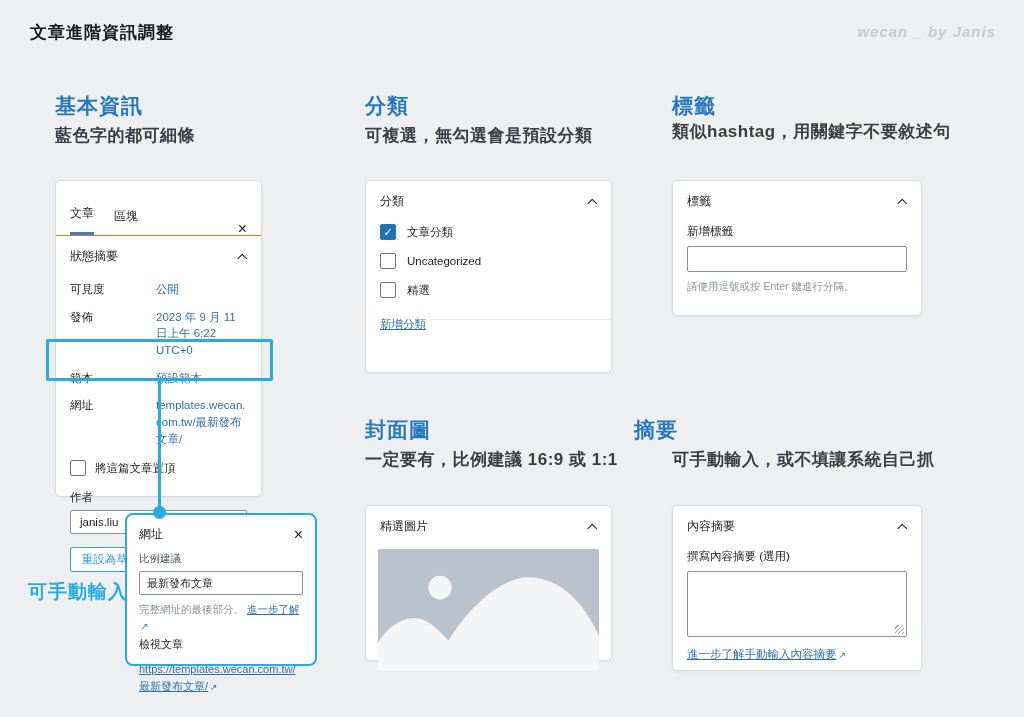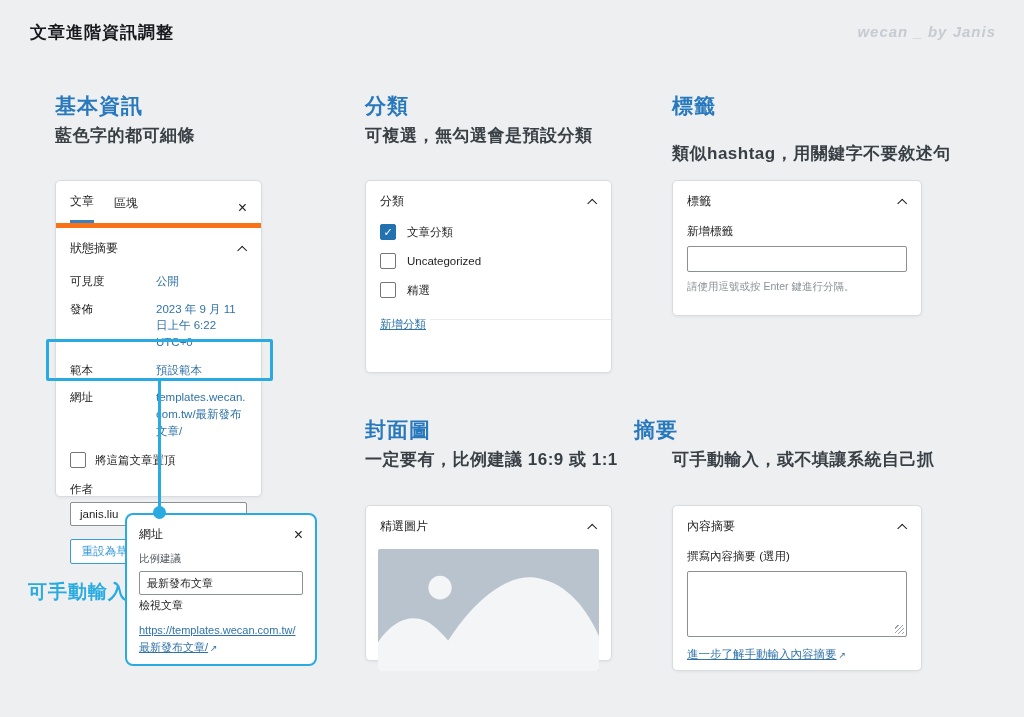--- a/index.html
+++ b/index.html
@@ -20,21 +20,21 @@
   .col-sub { font-size:17px; font-weight:700; color:#383f45; letter-spacing:0.5px; }
   .note-cyan { font-size:19px; font-weight:700; color:#29abe2; letter-spacing:1px; }
 
   .panel {
     position:absolute; background:#ffffff;
     border:1px solid #d9dcdf; border-radius:5px;
     box-shadow:0 1px 3px rgba(40,50,60,0.06);
   }
 
   
-  .tabs-row { display:flex; align-items:center; padding:12px 14px 0 14px; border-bottom:5px solid #f97316; }
+  .tabs-row { display:flex; align-items:flex-end; padding:24px 14px 0 14px; border-bottom:1px solid #f97316; }
   .tab { font-size:12px; color:#1e1e1e; padding-bottom:10px; margin-right:20px; cursor:pointer; }
   .tab.active { border-bottom:3px solid #3582c4; }
   .close-x { margin-left:auto; font-size:16px; line-height:12px; color:#1e1e1e; cursor:pointer; }
 
   .collapse-row { display:flex; align-items:center; justify-content:space-between; padding:12px 16px 12px 14px; font-size:12px; color:#1e1e1e; }
   .chev { width:7px; height:7px; border-top:1.6px solid #1e1e1e; border-right:1.6px solid #1e1e1e; }
   .chev.up { transform:rotate(-45deg) translate(-1px,2px); }
   .chev.down { transform:rotate(135deg) translate(1px,-1px); }
 
   .kv-rows { padding:4px 0 0 0; }
@@ -105,21 +105,21 @@
 <body>
 
 <div class="abs page-title">文章進階資訊調整</div>
 <div class="abs watermark">wecan _ by Janis</div>
 
 <div class="abs col-heading" style="left:55px; top:92px;">基本資訊</div>
 <div class="abs col-sub" style="left:55px; top:124px;">藍色字的都可細條</div>
 <div class="abs col-heading" style="left:365px; top:92px;">分類</div>
 <div class="abs col-sub" style="left:365px; top:124px;">可複選，無勾選會是預設分類</div>
 <div class="abs col-heading" style="left:672px; top:92px;">標籤</div>
-<div class="abs col-sub" style="left:672px; top:142px;">類似hashtag，用關鍵字不要敘述句</div>
+<div class="abs col-sub" style="left:672px; top:120px;">類似hashtag，用關鍵字不要敘述句</div>
 <div class="abs col-heading" style="left:365px; top:416px;">封面圖</div>
 <div class="abs col-sub" style="left:365px; top:448px;">一定要有，比例建議 16:9 或 1:1</div>
 <div class="abs col-heading" style="left:634px; top:416px;">摘要</div>
 <div class="abs col-sub" style="left:672px; top:448px;">可手動輸入，或不填讓系統自己抓</div>
 <div class="abs note-cyan" style="left:28px; top:579px;">可手動輸入</div>
 
 <div class="panel" style="left:55px; top:180px; width:207px; height:317px;">
   <div class="tabs-row">
     <div class="tab active">文章</div>
     <div class="tab">區塊</div>
@@ -166,20 +166,24 @@
 <div class="abs v-line"></div>
 <div class="abs dot"></div>
 
 <div class="abs popover">
   <div class="pop-head">
     <span>網址</span>
     <span class="close-x">×</span>
   </div>
   <div class="pop-label">比例建議</div>
   <input class="text-input pop-input" value="最新發布文章" style="">
+  <div class="pop-hint">
+    <span>完整網址的最後部分。</span>
+    <span class="link">進一步了解</span><span class="link ext">↗</span>
+  </div>
   <div class="pop-view">檢視文章</div>
   <div class="pop-url">
     <span class="link">https://templates.wecan.com.tw/最新發布文章/</span><span class="link ext">↗</span>
   </div>
 </div>
 
 <div class="panel" style="left:365px; top:180px; width:247px; height:193px;">
   <div class="collapse-row">
     <span>分類</span>
     <span class="chev up"></span>

